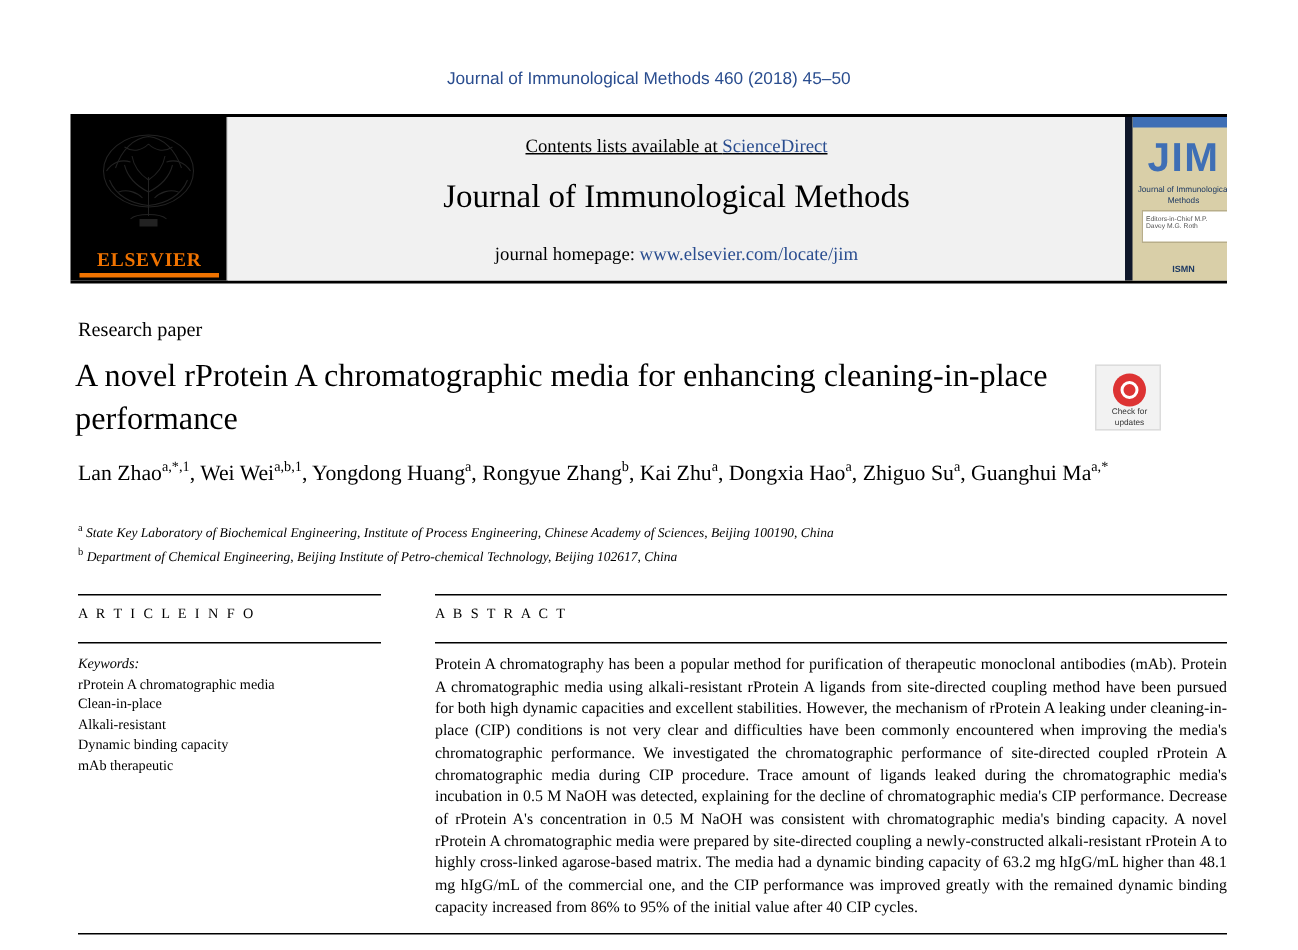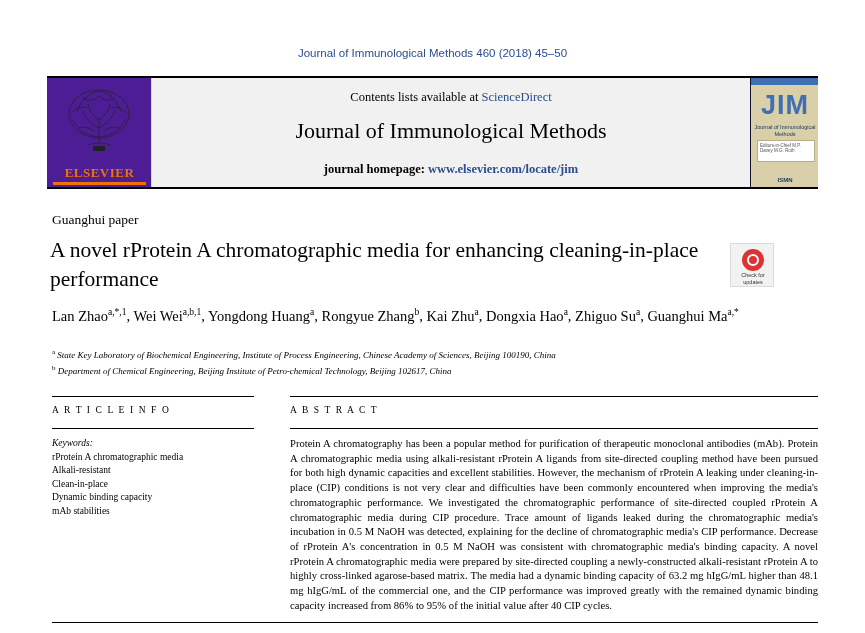--- a/index.html
+++ b/index.html
@@ -50,21 +50,21 @@
     position: absolute;
     left: 0; top: 0;
     width: 771px;
     height: 109px;
     display: flex;
     flex-direction: row;
   }
   .elsevier-box {
     width: 105px;
     height: 109px;
-    background: #4c1d95;
+    background: #000000;
     border-right: 1px solid #d8d8d8;
     position: relative;
     box-sizing: border-box;
   }
   .tree-svg {
     position: absolute;
     left: 10px;
     top: 6px;
   }
   .elsevier-word {
@@ -92,50 +92,50 @@
     background: #f1f1f1;
     position: relative;
   }
   .contents-line {
     position: absolute;
     top: 12px;
     left: 0;
     width: 100%;
     text-align: center;
     font-size: 12.5px;
+    text-decoration: underline;
   }
   .sciencedirect {
     color: #2a4d8f;
   }
   .journal-title {
     position: absolute;
     top: 40px;
     left: 0;
     width: 100%;
     text-align: center;
     font-size: 22px;
   }
   .homepage-line {
     position: absolute;
     bottom: 10px;
     left: 0;
     width: 100%;
     text-align: center;
     font-size: 12.5px;
-    font-weight: bold;
   }
   .homepage-url {
     color: #2a4d8f;
   }
   .jim-cover {
     width: 68px;
     height: 109px;
     background: #d9cfa8;
     position: relative;
-    border-left: 1px solid #0f172a;
+    border-left: 5px solid #0f172a;
     box-sizing: border-box;
     overflow: hidden;
   }
   .jim-top-bar {
     position: absolute;
     top: 0; left: 0;
     width: 68px;
     height: 7px;
     background: #3f6fb5;
   }
@@ -394,21 +394,21 @@
         <div class="jim-sub">Journal of Immunological Methods</div>
         <div class="jim-band">
           <div class="jim-band-txt">Editors-in-Chief M.P. Davey M.G. Roth</div>
         </div>
         <div class="jim-bottom">ISMN</div>
       </div>
 
     </div>
   </div>
 
-  <div class="article-type">Guanghui paper</div>
+  <div class="article-type">Research paper</div>
 
   <div class="title">A novel rProtein A chromatographic media for enhancing cleaning-in-place performance</div>
 
   <div class="crossmark">
     <div class="crossmark-circle">
       <div class="crossmark-inner"></div>
     </div>
     <div class="crossmark-text">Check for updates</div>
   </div>
 
@@ -421,23 +421,23 @@
 
   <div class="section-head info-head">A R T I C L E   I N F O</div>
   <div class="section-head abstract-head">A B S T R A C T</div>
 
   <div class="rule-left-2"></div>
   <div class="rule-right-2"></div>
 
   <div class="keywords">
     <div class="kw-title">Keywords:</div>
     <div>rProtein A chromatographic media</div>
+    <div>Clean-in-place</div>
     <div>Alkali-resistant</div>
-    <div>Clean-in-place</div>
     <div>Dynamic binding capacity</div>
-    <div>mAb stabilities</div>
+    <div>mAb therapeutic</div>
   </div>
 
   <div class="abstract">Protein A chromatography has been a popular method for purification of therapeutic monoclonal antibodies (mAb). Protein A chromatographic media using alkali-resistant rProtein A ligands from site-directed coupling method have been pursued for both high dynamic capacities and excellent stabilities. However, the mechanism of rProtein A leaking under cleaning-in-place (CIP) conditions is not very clear and difficulties have been commonly encountered when improving the media's chromatographic performance. We investigated the chromatographic performance of site-directed coupled rProtein A chromatographic media during CIP procedure. Trace amount of ligands leaked during the chromatographic media's incubation in 0.5 M NaOH was detected, explaining for the decline of chromatographic media's CIP performance. Decrease of rProtein A's concentration in 0.5 M NaOH was consistent with chromatographic media's binding capacity. A novel rProtein A chromatographic media were prepared by site-directed coupling a newly-constructed alkali-resistant rProtein A to highly cross-linked agarose-based matrix. The media had a dynamic binding capacity of 63.2 mg hIgG/mL higher than 48.1 mg hIgG/mL of the commercial one, and the CIP performance was improved greatly with the remained dynamic binding capacity increased from 86% to 95% of the initial value after 40 CIP cycles.</div>
 
   <div class="bottom-rule"></div>
 
 </div>
 
 </body></html>

